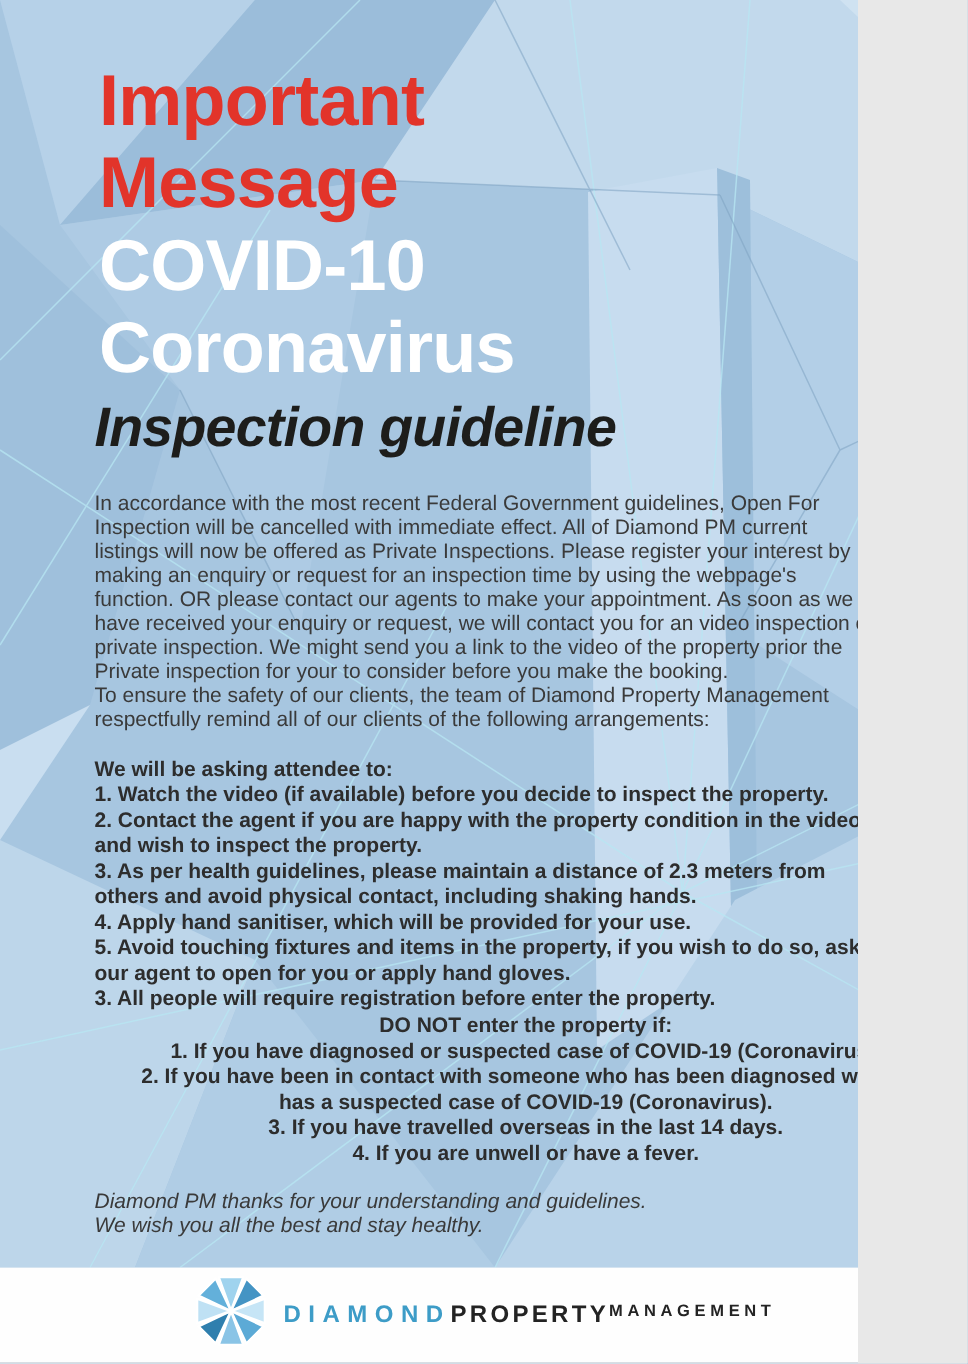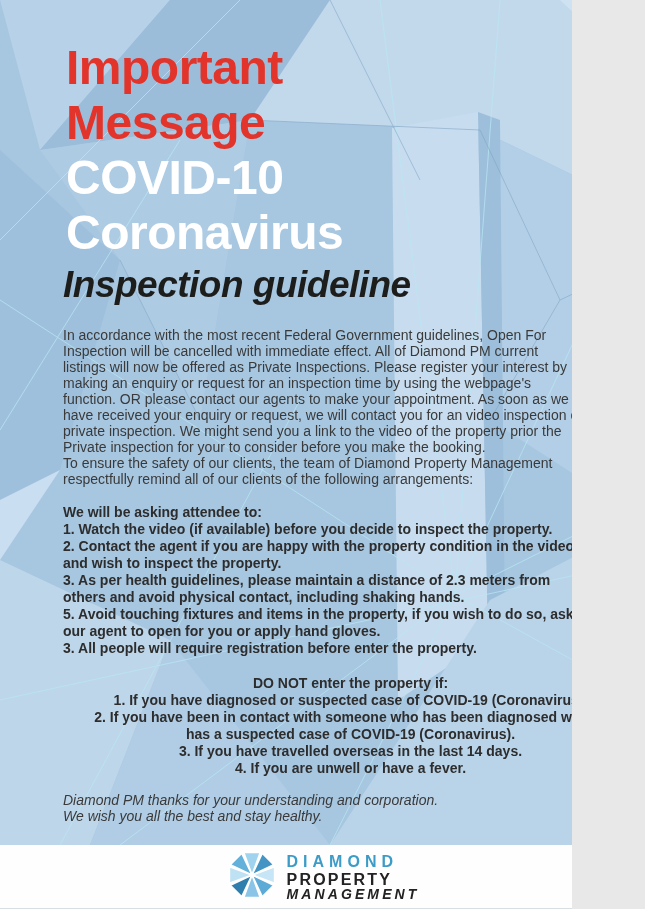--- a/index.html
+++ b/index.html
@@ -37,32 +37,32 @@
   .closing{
     position:absolute;left:63px;top:792px;width:575px;
     font-size:14px;line-height:16px;font-style:italic;color:#3a3a3a;
     white-space:pre-line;margin:0;
   }
   .footer{
     position:absolute;left:0;bottom:0;width:645px;height:64px;
     background:#fefefe;border-bottom:1px solid #d9dee3;box-sizing:border-box;
     display:flex;align-items:center;justify-content:center;gap:9px;
   }
-  .brand{display:flex;flex-direction:column;align-items:flex-start;}
+  .brand{display:flex;flex-direction:row;align-items:flex-start;}
   .brand-diamond{
     color:#3d9cc7;font-size:16px;font-weight:bold;
     letter-spacing:5px;line-height:18px;
   }
   .brand-property{
     color:#232323;font-size:16px;font-weight:bold;
     letter-spacing:2.2px;line-height:17px;
   }
   .brand-management{
-    color:#232323;font-size:14px;font-weight:bold;
-    letter-spacing:3.1px;line-height:12px;font-style:italic;
+    color:#232323;font-size:11px;font-weight:bold;
+    letter-spacing:3.1px;line-height:12px;
   }
 </style>
 </head>
 <body>
 
 <div class="poster">
 
   <svg class="bg" width="645" height="845" viewBox="0 0 645 845" aria-hidden="true">
     <rect x="0" y="0" width="645" height="845" fill="#a7c6e0"></rect>
     <polygon points="0,0 170,0 40,150" fill="#b6d1e8"></polygon>
@@ -119,35 +119,36 @@
 To ensure the safety of our clients, the team of Diamond Property Management
 respectfully remind all of our clients of the following arrangements:</p>
 
   <div class="list list-attendee">
     <div class="list-title">We will be asking attendee to:</div>
     <div class="list-item">1. Watch the video (if available) before you decide to inspect the property.</div>
     <div class="list-item">2. Contact the agent if you are happy with the property condition in the video
 and wish to inspect the property.</div>
     <div class="list-item">3. As per health guidelines, please maintain a distance of 2.3 meters from
 others and avoid physical contact, including shaking hands.</div>
+    <div class="list-item">4. Apply hand sanitiser, which will be provided for your use.</div>
     <div class="list-item">5. Avoid touching fixtures and items in the property, if you wish to do so, ask
 our agent to open for you or apply hand gloves.</div>
     <div class="list-item">3. All people will require registration before enter the property.</div>
   </div>
 
   <div class="list list-donot">
     <div class="list-title">DO NOT enter the property if:</div>
     <div class="list-item">1. If you have diagnosed or suspected case of COVID-19 (Coronavirus).</div>
     <div class="list-item">2. If you have been in contact with someone who has been diagnosed with or
 has a suspected case of COVID-19 (Coronavirus).</div>
     <div class="list-item">3. If you have travelled overseas in the last 14 days.</div>
     <div class="list-item">4. If you are unwell or have a fever.</div>
   </div>
 
-  <p class="closing">Diamond PM thanks for your understanding and corporation.
+  <p class="closing">Diamond PM thanks for your understanding and guidelines.
 We wish you all the best and stay healthy.</p>
 
   <div class="footer">
     <span>
       <svg width="52" height="52" viewBox="0 0 52 52" aria-hidden="true">
         <g stroke="#ffffff" stroke-width="1.6" stroke-linejoin="round">
           <polygon points="26,26 17.8,3.4 34.2,3.4" fill="#9fd3ee"></polygon>
           <polygon points="26,26 36.2,4.3 47.7,15.8" fill="#4494c4"></polygon>
           <polygon points="26,26 48.6,17.8 48.6,34.2" fill="#c6e5f6"></polygon>
           <polygon points="26,26 47.7,36.2 36.2,47.7" fill="#5caad6"></polygon>

